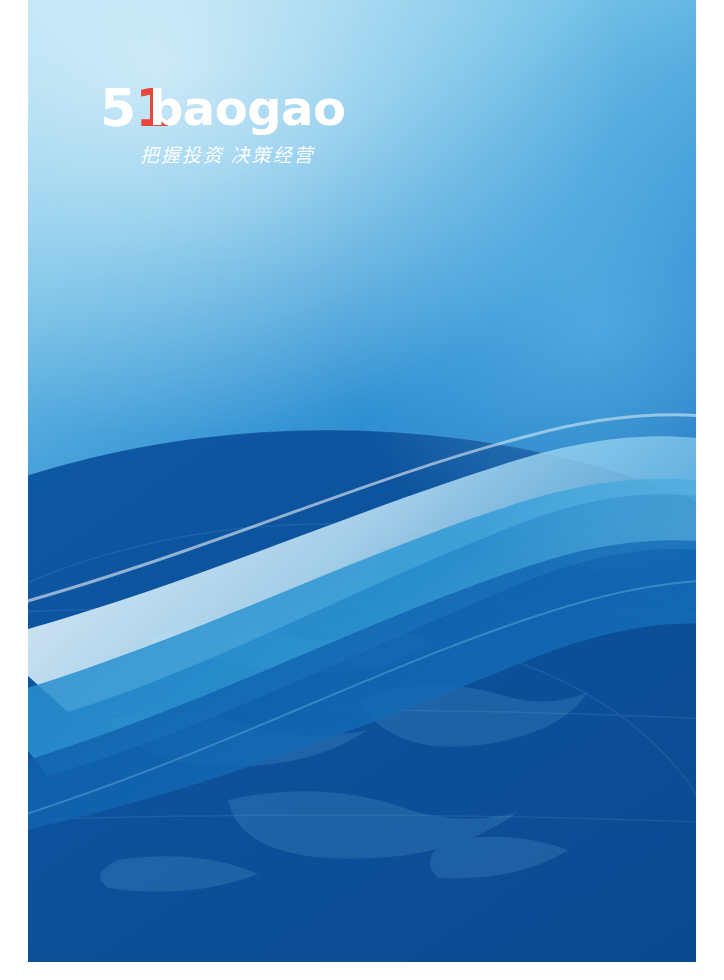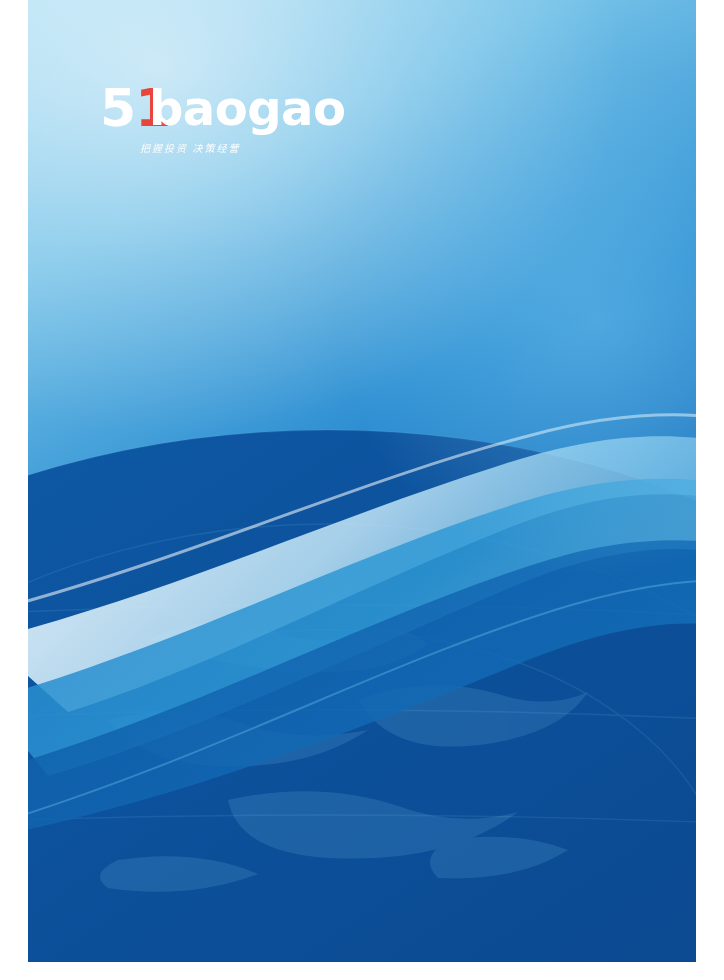--- a/index.html
+++ b/index.html
@@ -96,21 +96,21 @@
     line-height: 52px;
     font-weight: bold;
     color: #ffffff;
     font-family: "DejaVu Sans", sans-serif;
     letter-spacing: -0.5px;
   }
   .logo-tag {
     position: absolute;
     left: 40px;
     top: 58px;
-    font-size: 10px;
+    font-size: 19px;
     color: #ffffff;
     font-family: "Liberation Serif", serif;
     font-style: italic;
     letter-spacing: 2px;
     opacity: 0.95;
   }
 
   .title {
     position: absolute;
     left: 78px;

